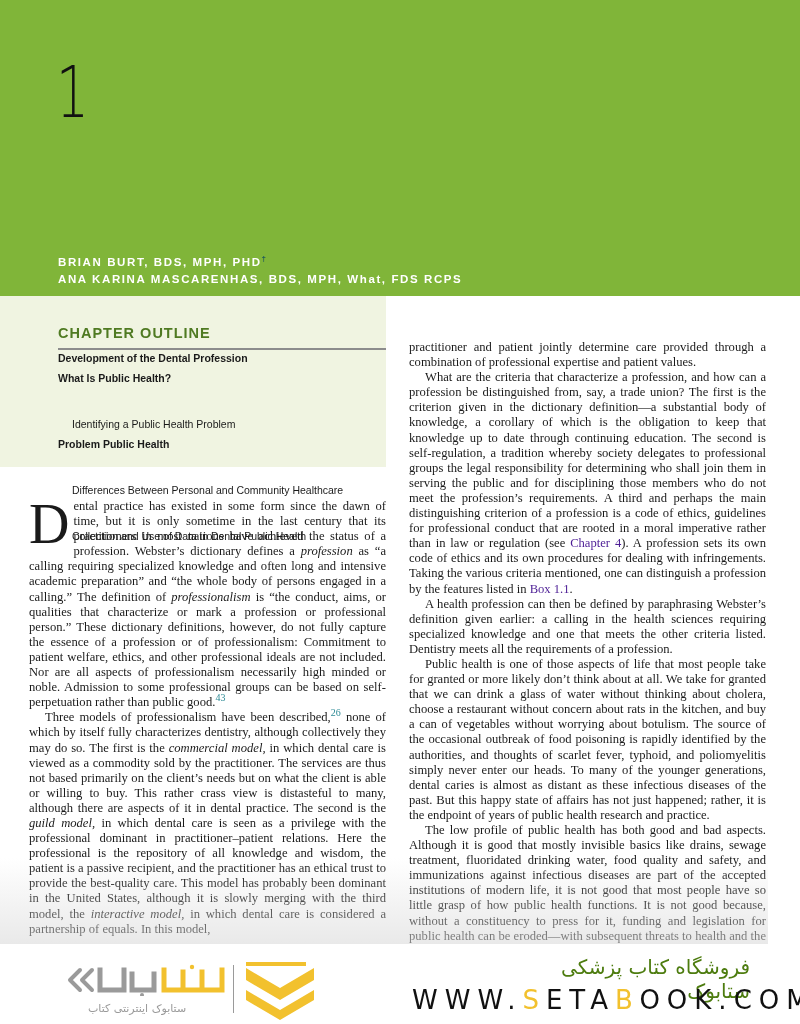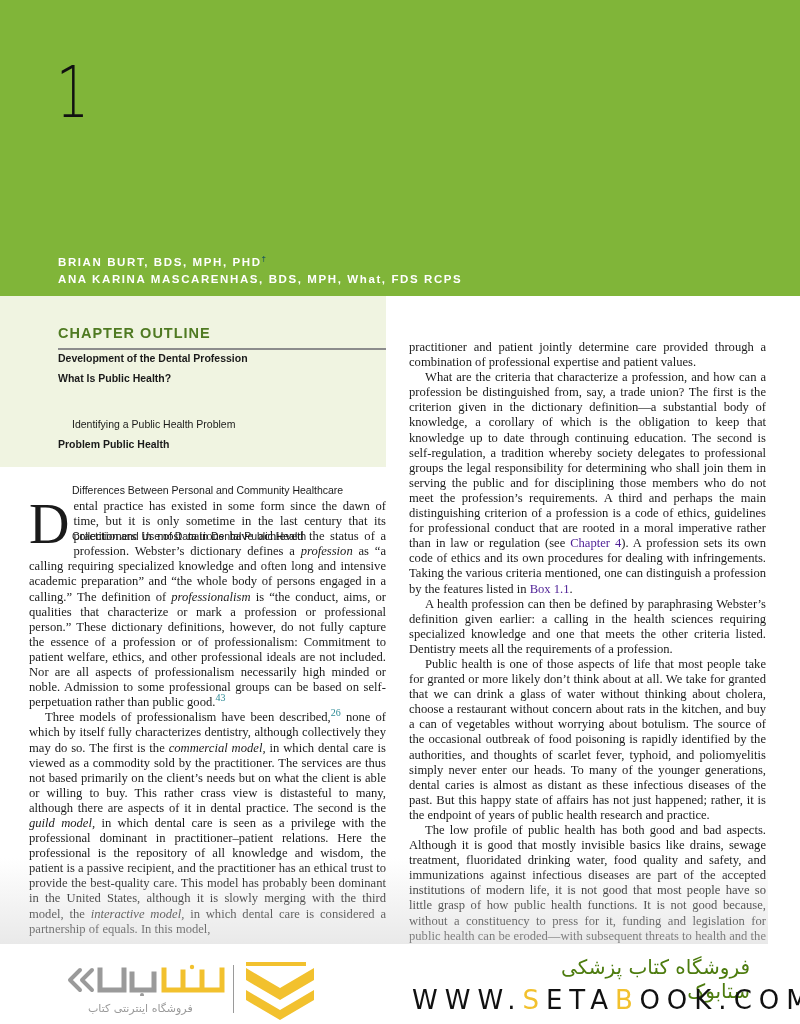--- a/index.html
+++ b/index.html
@@ -149,21 +149,21 @@
     <path d="M66 10 V26 H88 V10"></path>
   </g>
   <g fill="none" stroke="#f2c12e" stroke-width="5" stroke-linecap="square">
     <path d="M98 6 V26 H156 V6"></path>
     <path d="M117 8 V24"></path>
     <path d="M136 8 V24"></path>
   </g>
   <circle cx="126" cy="3" r="2.2" fill="#f2c12e"></circle>
   <circle cx="76" cy="31" r="2" fill="#9a9a9a"></circle>
 </svg>
-<div class="logo-sub">فروشگاه اینترنتی کتاب</div>
+<div class="logo-sub">ستابوک اینترنتی کتاب</div>
 <div class="logo-divider"></div>
 <svg class="logo-chevron" viewBox="0 0 68 58">
   <polygon points="0,6 34,26 68,6 68,18 34,38 0,18" fill="#f2c12e"></polygon>
   <polygon points="0,28 34,48 68,28 68,38 34,58 0,38" fill="#f2c12e"></polygon>
   <polygon points="0,0 60,0 60,4 0,4" fill="#f2c12e"></polygon>
 </svg>
 
 <div class="store-name">فروشگاه کتاب پزشکی ستابوک</div>
 <div class="store-url"><span>WWW.</span><span class="hl">S</span><span>ETA</span><span class="hl">B</span><span>OOK.COM</span></div>
 

